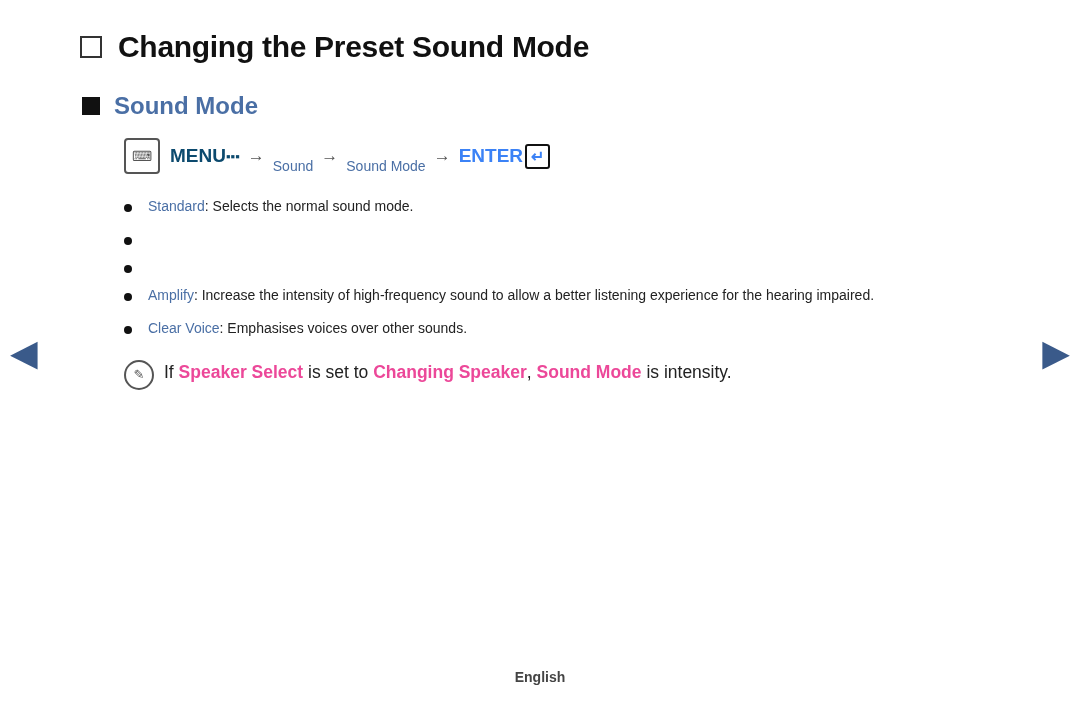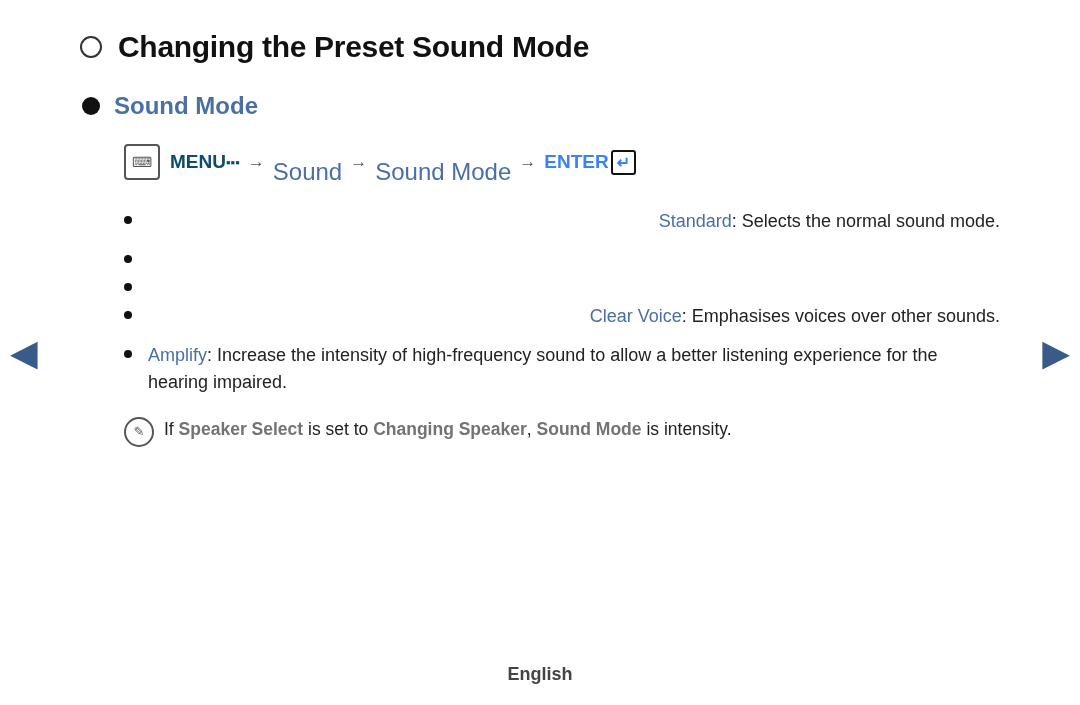--- a/index.html
+++ b/index.html
@@ -1,19 +1,18 @@
 <!DOCTYPE html>
 <html><head>
   <meta charset="utf-8">
   <style>
     * {
       margin: 0;
       padding: 0;
       box-sizing: border-box;
-      border-radius: 25px;
     }
 
     body {
       width: 1080px;
       height: 705px;
       background: #ffffff;
       font-family: 'Arial', sans-serif;
       color: #1a1a1a;
       position: relative;
       overflow: hidden;
@@ -102,21 +101,21 @@
     }
 
     .arrow {
       color: #555;
       font-size: 17px;
       margin: 0 2px;
     }
 
     .menu-link {
       color: #4a6fa5;
-      font-size: 24px;
+      font-size: 14px;
       margin-top: 20px;
     }
 
     .enter-label {
       font-weight: 700;
       color: #3b82f6;
       font-size: 19px;
       display: inline-flex;
       align-items: center;
     }
@@ -137,23 +136,22 @@
     .bullet-list {
       list-style: none;
       margin-left: 44px;
       margin-bottom: 20px;
     }
 
     .bullet-list li {
       display: flex;
       align-items: flex-start;
       margin-bottom: 12px;
-      font-size: 18px;
+      font-size: 14px;
       line-height: 1.5;
-      justify-content: space-between;
     }
 
     .bullet-dot {
       display: inline-block;
       width: 8px;
       height: 8px;
       background: #111;
       border-radius: 50%;
       margin-right: 16px;
       margin-top: 8px;
@@ -192,21 +190,21 @@
       color: #555;
       flex-shrink: 0;
       margin-top: 1px;
     }
 
     .note-text {
       color: #222;
     }
 
     .highlight {
-      color: #737373;
+      color: #ec4899;
       font-weight: 600;
     }
 
     
     .nav-arrow-left {
       position: absolute;
       left: 10px;
       top: 50%;
       transform: translateY(-50%);
       font-size: 36px;
@@ -228,21 +226,21 @@
       line-height: 1;
     }
 
     
     .page-footer {
       position: absolute;
       bottom: 20px;
       left: 0;
       right: 0;
       text-align: center;
-      font-size: 18px;
+      font-size: 14px;
       font-weight: 600;
       color: #444;
     }
   </style>
 </head>
 <body>
 
 <div class="page-container">
 
   <div class="main-heading">
@@ -275,25 +273,25 @@
       <span><span class="bullet-term">Standard</span><span class="bullet-desc">: Selects the normal sound mode.</span></span>
     </li>
     <li>
       <span class="bullet-dot"></span>
     </li>
     <li>
       <span class="bullet-dot"></span>
     </li>
     <li>
       <span class="bullet-dot"></span>
+      <span><span class="bullet-term">Amplify</span><span class="bullet-desc">: Increase the intensity of high-frequency sound to allow a better listening experience for the hearing impaired.</span></span>
+    </li>
+    <li>
+      <span class="bullet-dot"></span>
       <span><span class="bullet-term">Clear Voice</span><span class="bullet-desc">: Emphasises voices over other sounds.</span></span>
-    </li>
-    <li>
-      <span class="bullet-dot"></span>
-      <span><span class="bullet-term">Amplify</span><span class="bullet-desc">: Increase the intensity of high-frequency sound to allow a better listening experience for the hearing impaired.</span></span>
     </li>
   </ul>
 
   <div class="note-line">
     <span class="note-icon">✎</span>
     <span class="note-text">
       <span> If </span><span class="highlight">Speaker Select</span><span> is set to </span><span class="highlight">Changing Speaker</span><span>, </span><span class="highlight">Sound Mode</span><span> is intensity.</span>
     </span>
   </div>
 

